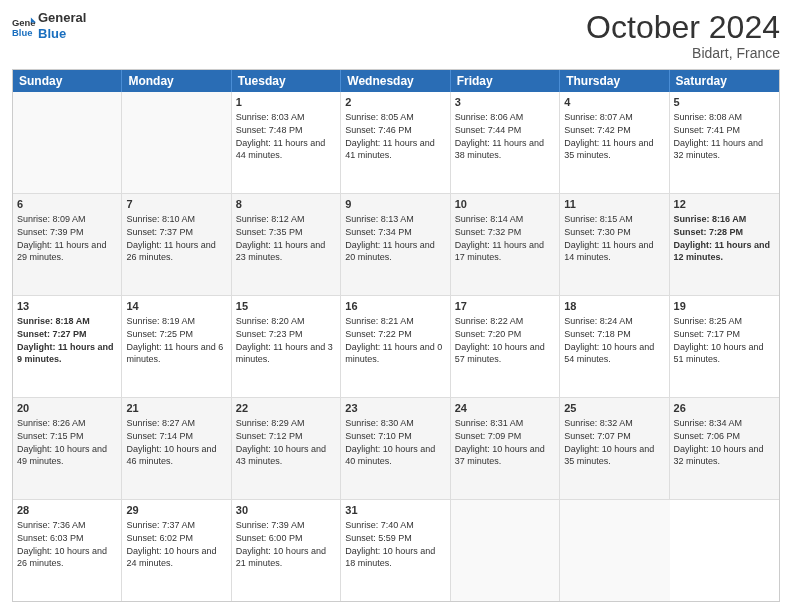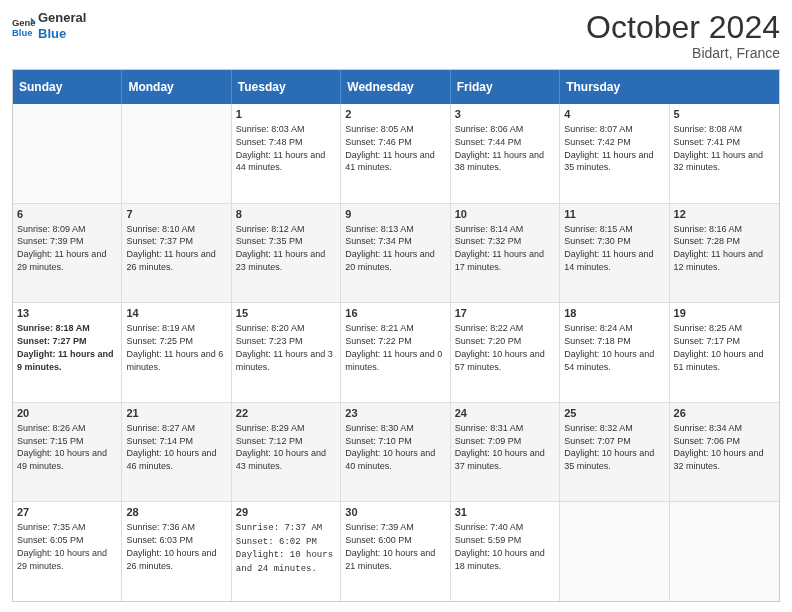--- a/index.html
+++ b/index.html
@@ -54,21 +54,21 @@
     }
     .cal-header {
       display: grid;
       grid-template-columns: repeat(7, 1fr);
       background: #2a6db5;
     }
     .cal-header-cell {
       color: #fff;
       font-size: 12px;
       font-weight: bold;
-      padding: 10px 6px;
+      padding: 4px 6px;
       border-right: 1px solid #4a8dd5;
     }
     .cal-header-cell:last-child { border-right: none; }
     .cal-body {
       flex: 1;
       display: flex;
       flex-direction: column;
     }
     .cal-row {
       display: grid;
@@ -124,20 +124,21 @@
   </div>
 
   <div class="calendar">
     <div class="cal-header">
     <div class="cal-header-cell">Sunday</div>
         <div class="cal-header-cell">Monday</div>
         <div class="cal-header-cell">Tuesday</div>
         <div class="cal-header-cell">Wednesday</div>
         <div class="cal-header-cell">Friday</div>
         <div class="cal-header-cell">Thursday</div>
+        <div class="cal-header-cell">Saturday</div>
       </div>
     <div class="cal-body">
     <div class="cal-row">
           <div class="cal-cell empty"></div>
           <div class="cal-cell empty"></div>
           <div class="cal-cell"><span class="day-num">1</span><span class="cell-text" style="white-space: pre-line;">Sunrise: 8:03 AM
 Sunset: 7:48 PM
 Daylight: 11 hours and 44 minutes.</span></div>
           <div class="cal-cell"><span class="day-num">2</span><span class="cell-text" style="white-space: pre-line;">Sunrise: 8:05 AM
 Sunset: 7:46 PM
@@ -164,21 +165,21 @@
 Daylight: 11 hours and 23 minutes.</span></div>
           <div class="cal-cell alt"><span class="day-num">9</span><span class="cell-text" style="white-space: pre-line;">Sunrise: 8:13 AM
 Sunset: 7:34 PM
 Daylight: 11 hours and 20 minutes.</span></div>
           <div class="cal-cell alt"><span class="day-num">10</span><span class="cell-text" style="white-space: pre-line;">Sunrise: 8:14 AM
 Sunset: 7:32 PM
 Daylight: 11 hours and 17 minutes.</span></div>
           <div class="cal-cell alt"><span class="day-num">11</span><span class="cell-text" style="white-space: pre-line;">Sunrise: 8:15 AM
 Sunset: 7:30 PM
 Daylight: 11 hours and 14 minutes.</span></div>
-          <div class="cal-cell alt"><span class="day-num">12</span><span class="cell-text" style="white-space: pre-line;">Sunrise: 8:16 AM
+          <div class="cal-cell alt"><span class="day-num">12</span><span class="cell-text" style="white-space: pre-line; font-weight: bold;">Sunrise: 8:16 AM
 Sunset: 7:28 PM
 Daylight: 11 hours and 12 minutes.</span></div>
         </div>
         <div class="cal-row">
           <div class="cal-cell"><span class="day-num">13</span><span class="cell-text" style="white-space: pre-line; font-weight: bold;">Sunrise: 8:18 AM
 Sunset: 7:27 PM
 Daylight: 11 hours and 9 minutes.</span></div>
           <div class="cal-cell"><span class="day-num">14</span><span class="cell-text" style="white-space: pre-line;">Sunrise: 8:19 AM
 Sunset: 7:25 PM
 Daylight: 11 hours and 6 minutes.</span></div>
@@ -215,27 +216,24 @@
 Sunset: 7:09 PM
 Daylight: 10 hours and 37 minutes.</span></div>
           <div class="cal-cell alt"><span class="day-num">25</span><span class="cell-text" style="white-space: pre-line;">Sunrise: 8:32 AM
 Sunset: 7:07 PM
 Daylight: 10 hours and 35 minutes.</span></div>
           <div class="cal-cell alt"><span class="day-num">26</span><span class="cell-text" style="white-space: pre-line;">Sunrise: 8:34 AM
 Sunset: 7:06 PM
 Daylight: 10 hours and 32 minutes.</span></div>
         </div>
         <div class="cal-row">
-          <div class="cal-cell"><span class="day-num">27</span><span class="cell-text" style="white-space: pre-line;">Sunrise: 7:35 AM
-Sunset: 6:05 PM
-Daylight: 10 hours and 29 minutes.</span></div>
           <div class="cal-cell"><span class="day-num">28</span><span class="cell-text" style="white-space: pre-line;">Sunrise: 7:36 AM
 Sunset: 6:03 PM
 Daylight: 10 hours and 26 minutes.</span></div>
-          <div class="cal-cell"><span class="day-num">29</span><span class="cell-text" style="white-space: pre-line; font-family: Liberation Mono, monospace;">Sunrise: 7:37 AM
+          <div class="cal-cell"><span class="day-num">29</span><span class="cell-text" style="white-space: pre-line;">Sunrise: 7:37 AM
 Sunset: 6:02 PM
 Daylight: 10 hours and 24 minutes.</span></div>
           <div class="cal-cell"><span class="day-num">30</span><span class="cell-text" style="white-space: pre-line;">Sunrise: 7:39 AM
 Sunset: 6:00 PM
 Daylight: 10 hours and 21 minutes.</span></div>
           <div class="cal-cell"><span class="day-num">31</span><span class="cell-text" style="white-space: pre-line;">Sunrise: 7:40 AM
 Sunset: 5:59 PM
 Daylight: 10 hours and 18 minutes.</span></div>
           <div class="cal-cell empty"></div>
           <div class="cal-cell empty"></div>

